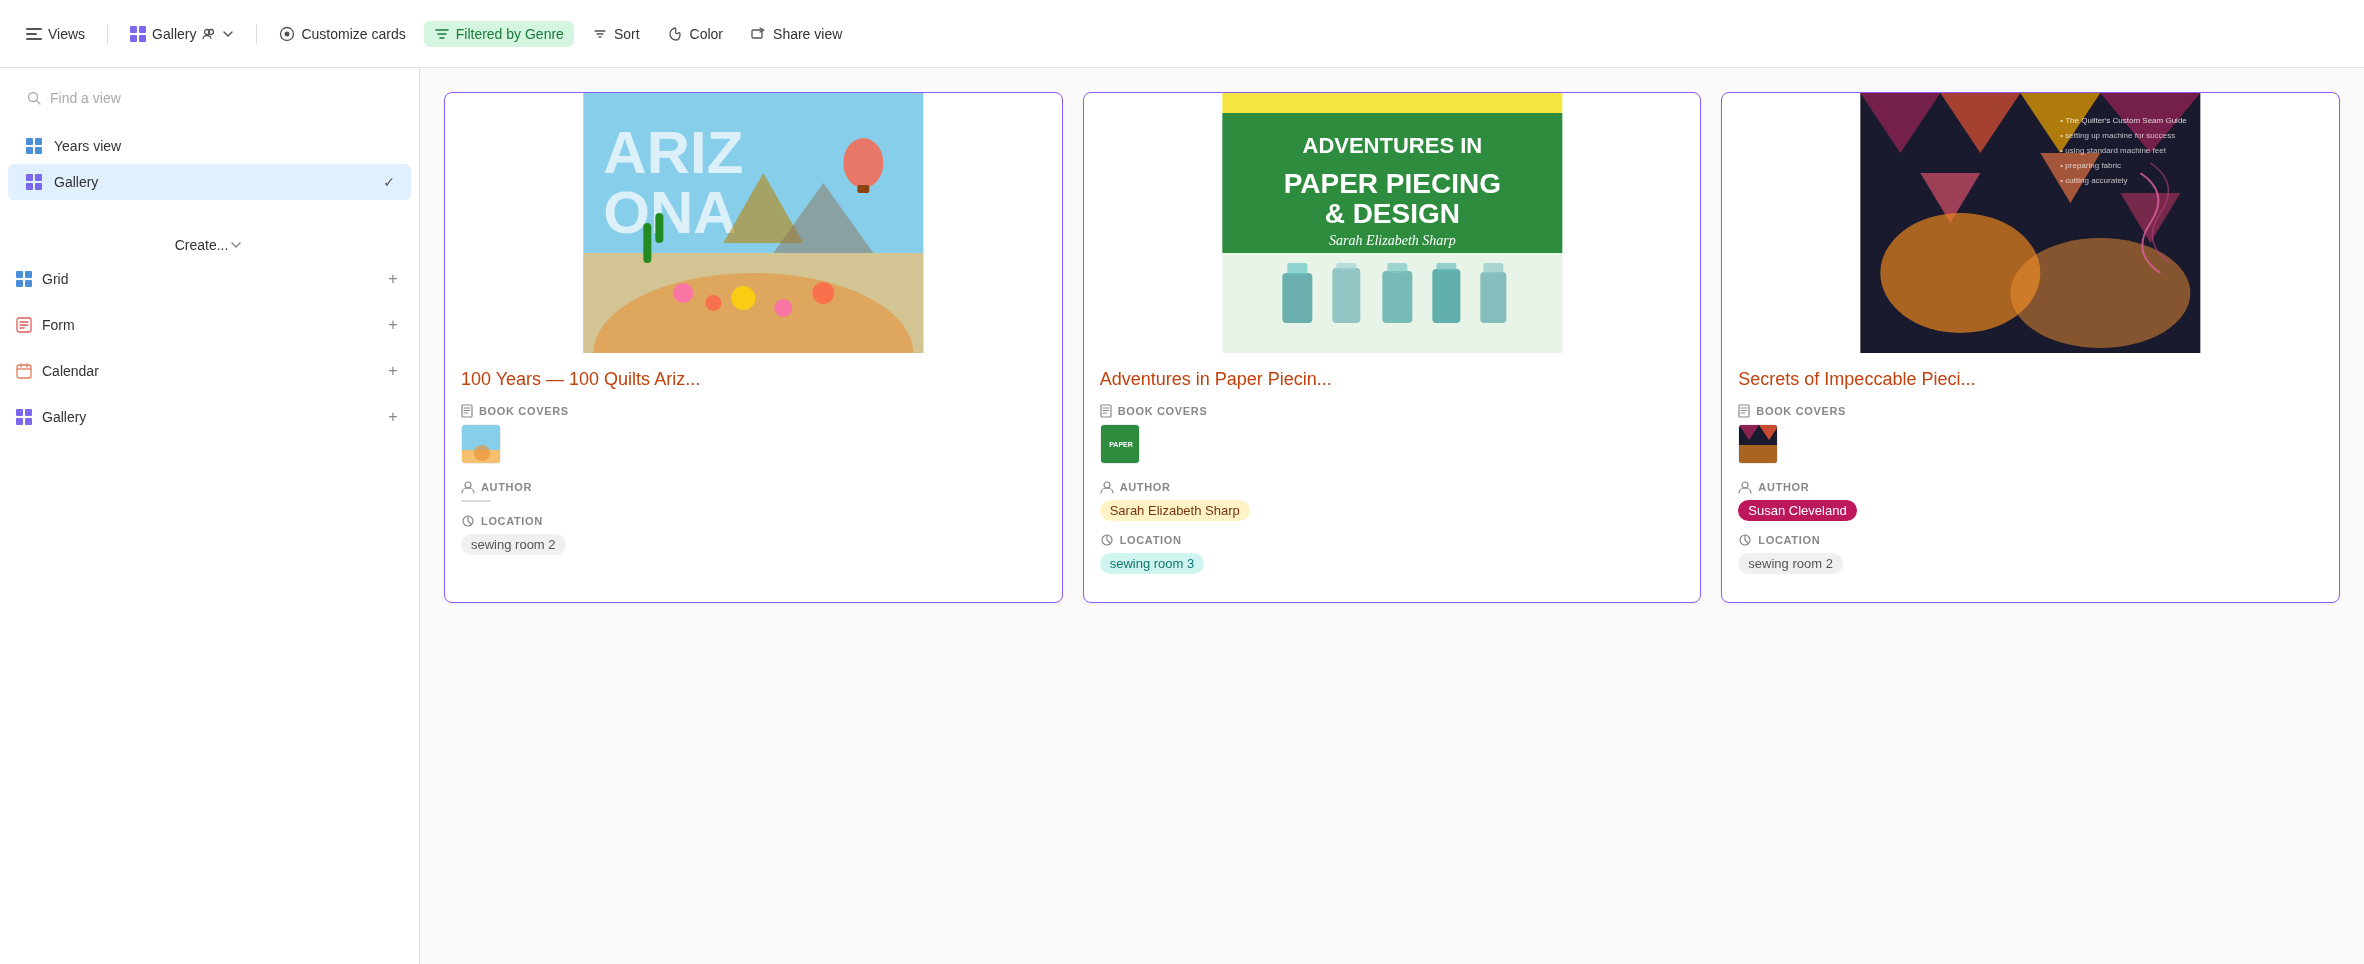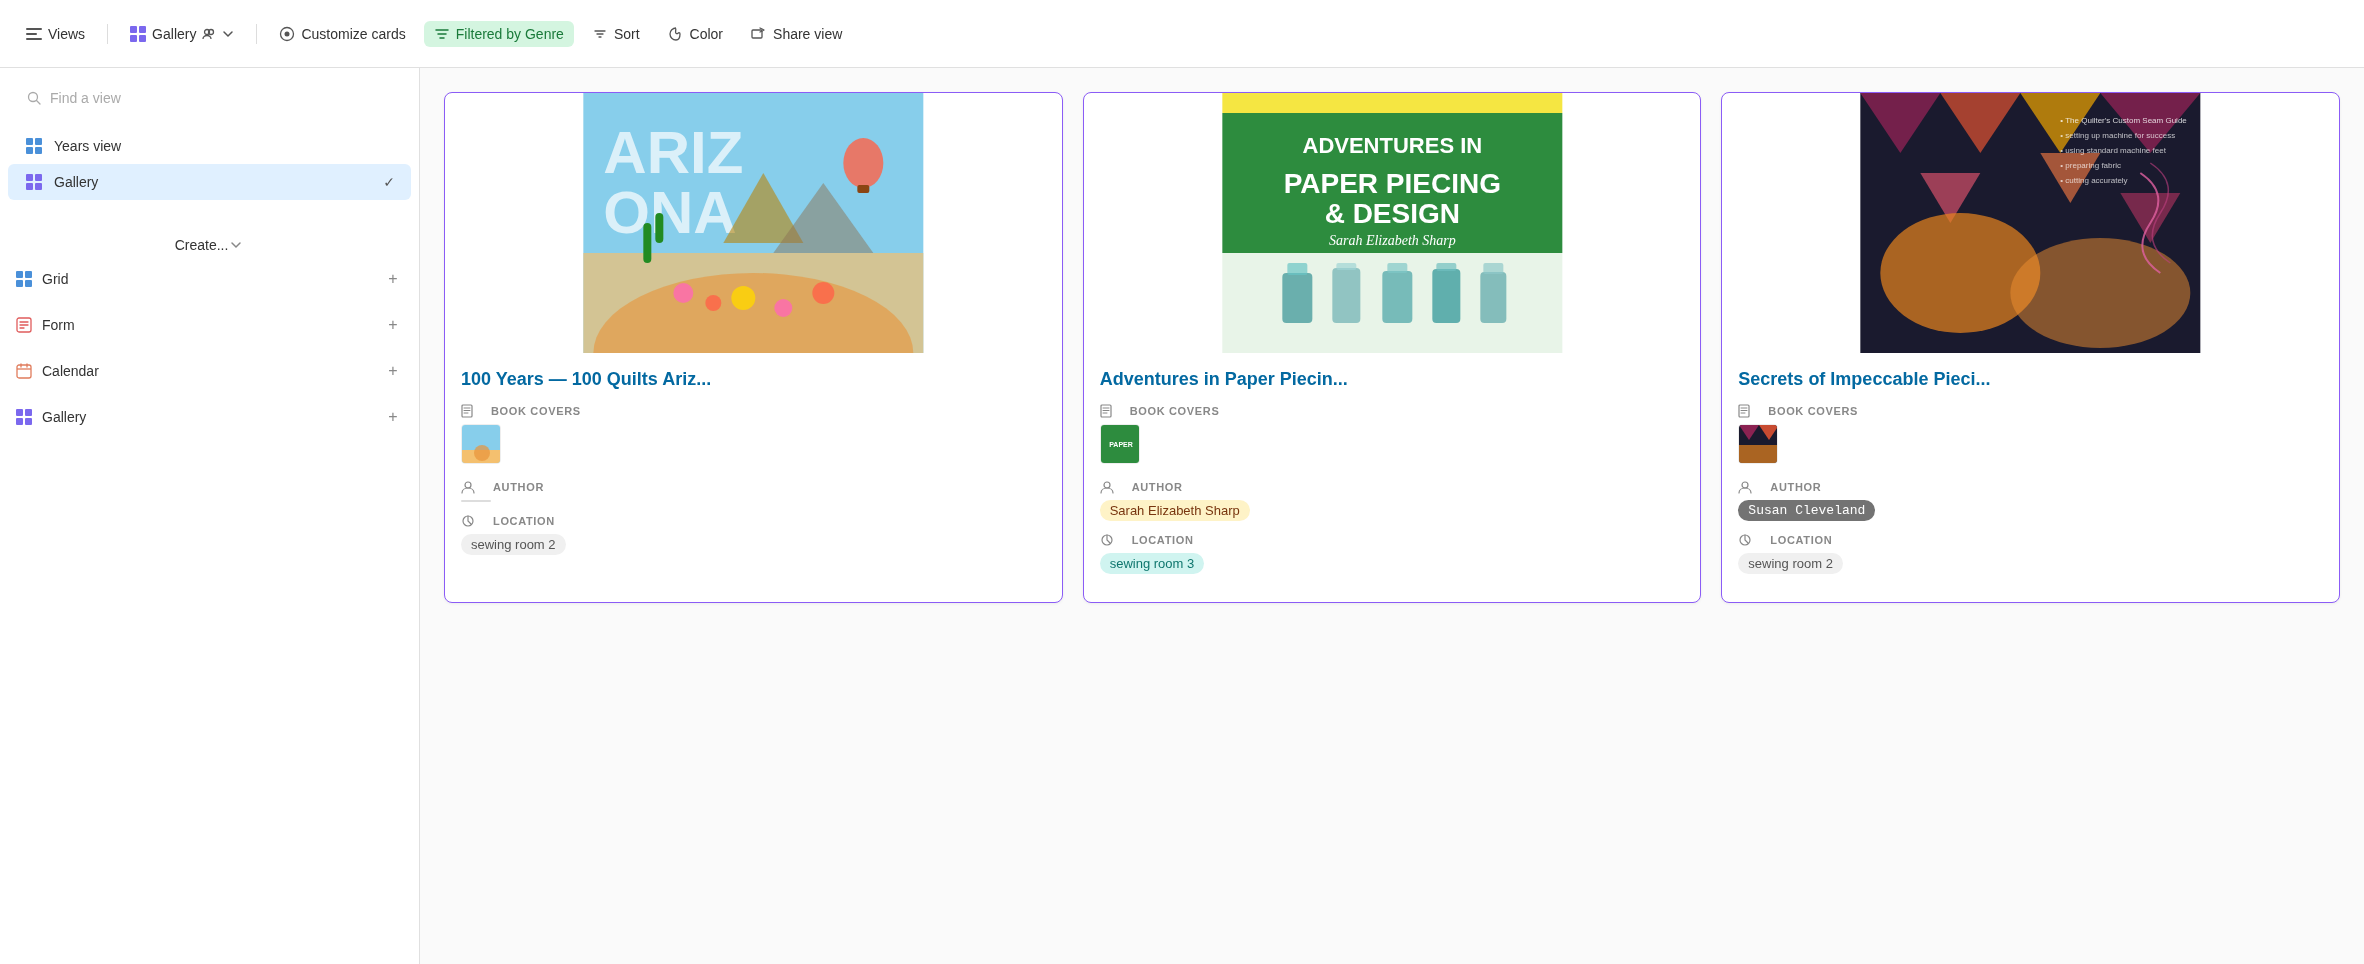--- a/index.html
+++ b/index.html
@@ -77,36 +77,36 @@
       align-content: start;
     }
 
     .gallery-card {
       background: #fff; border-radius: 8px;
       border: 1px solid #8b5cf6;
       overflow: hidden;
       box-shadow: 0 1px 3px rgba(0,0,0,0.06);
     }
     .card-body { padding: 16px; }
-    .card-title { font-size: 18px; font-weight: 700; color: #0369a1; margin-bottom: 14px; }
+    .card-title { font-size: 18px; font-weight: 400; color: #c2410c; margin-bottom: 14px; }
 
     .card-field { margin-bottom: 12px; }
     .field-label {
-      display: flex; align-items: center; gap: 18px;
+      display: flex; align-items: center; gap: 6px;
       font-size: 11px; font-weight: 600; color: #888;
       letter-spacing: 0.06em; text-transform: uppercase;
       margin-bottom: 6px;
     }
 
     .tag {
       display: inline-block; padding: 3px 10px;
       border-radius: 12px; font-size: 13px; font-weight: 500;
     }
     .tag-yellow { background: #fef3c7; color: #78350f; }
-    .tag-blue { background: #737373; color: #fff; font-family: Liberation Mono, monospace; }
+    .tag-blue { background: #be185d; color: #fff; }
     .tag-teal { background: #d0f4f0; color: #0f766e; }
     .tag-gray { background: #f0f0f0; color: #555; }
 
     
     .thumbnail-preview {
       width: 40px; height: 40px; border-radius: 4px;
       overflow: hidden; border: 1px solid #eee;
       display: inline-block;
     }
 

